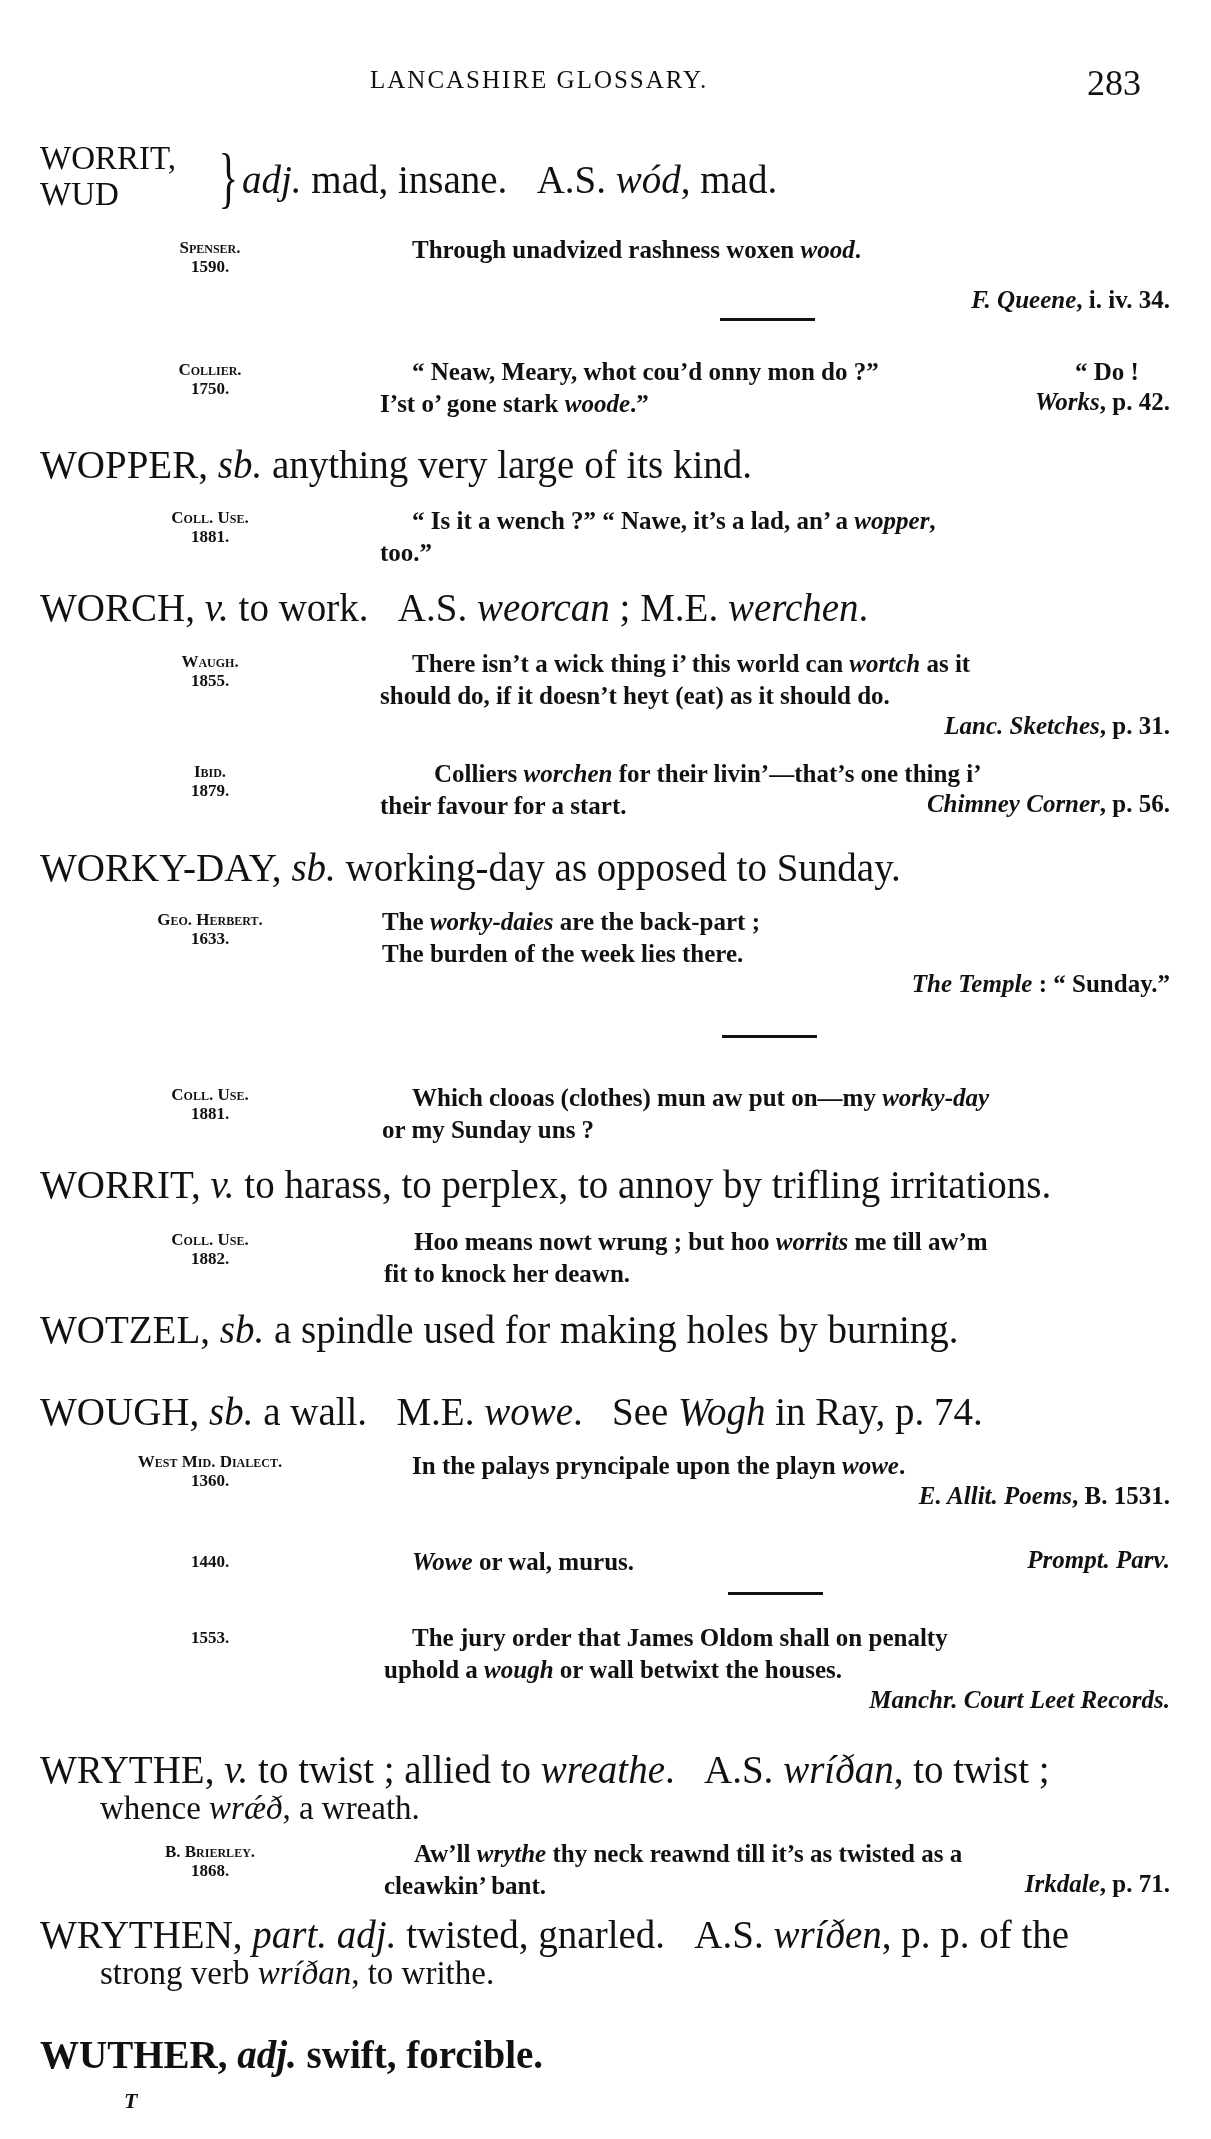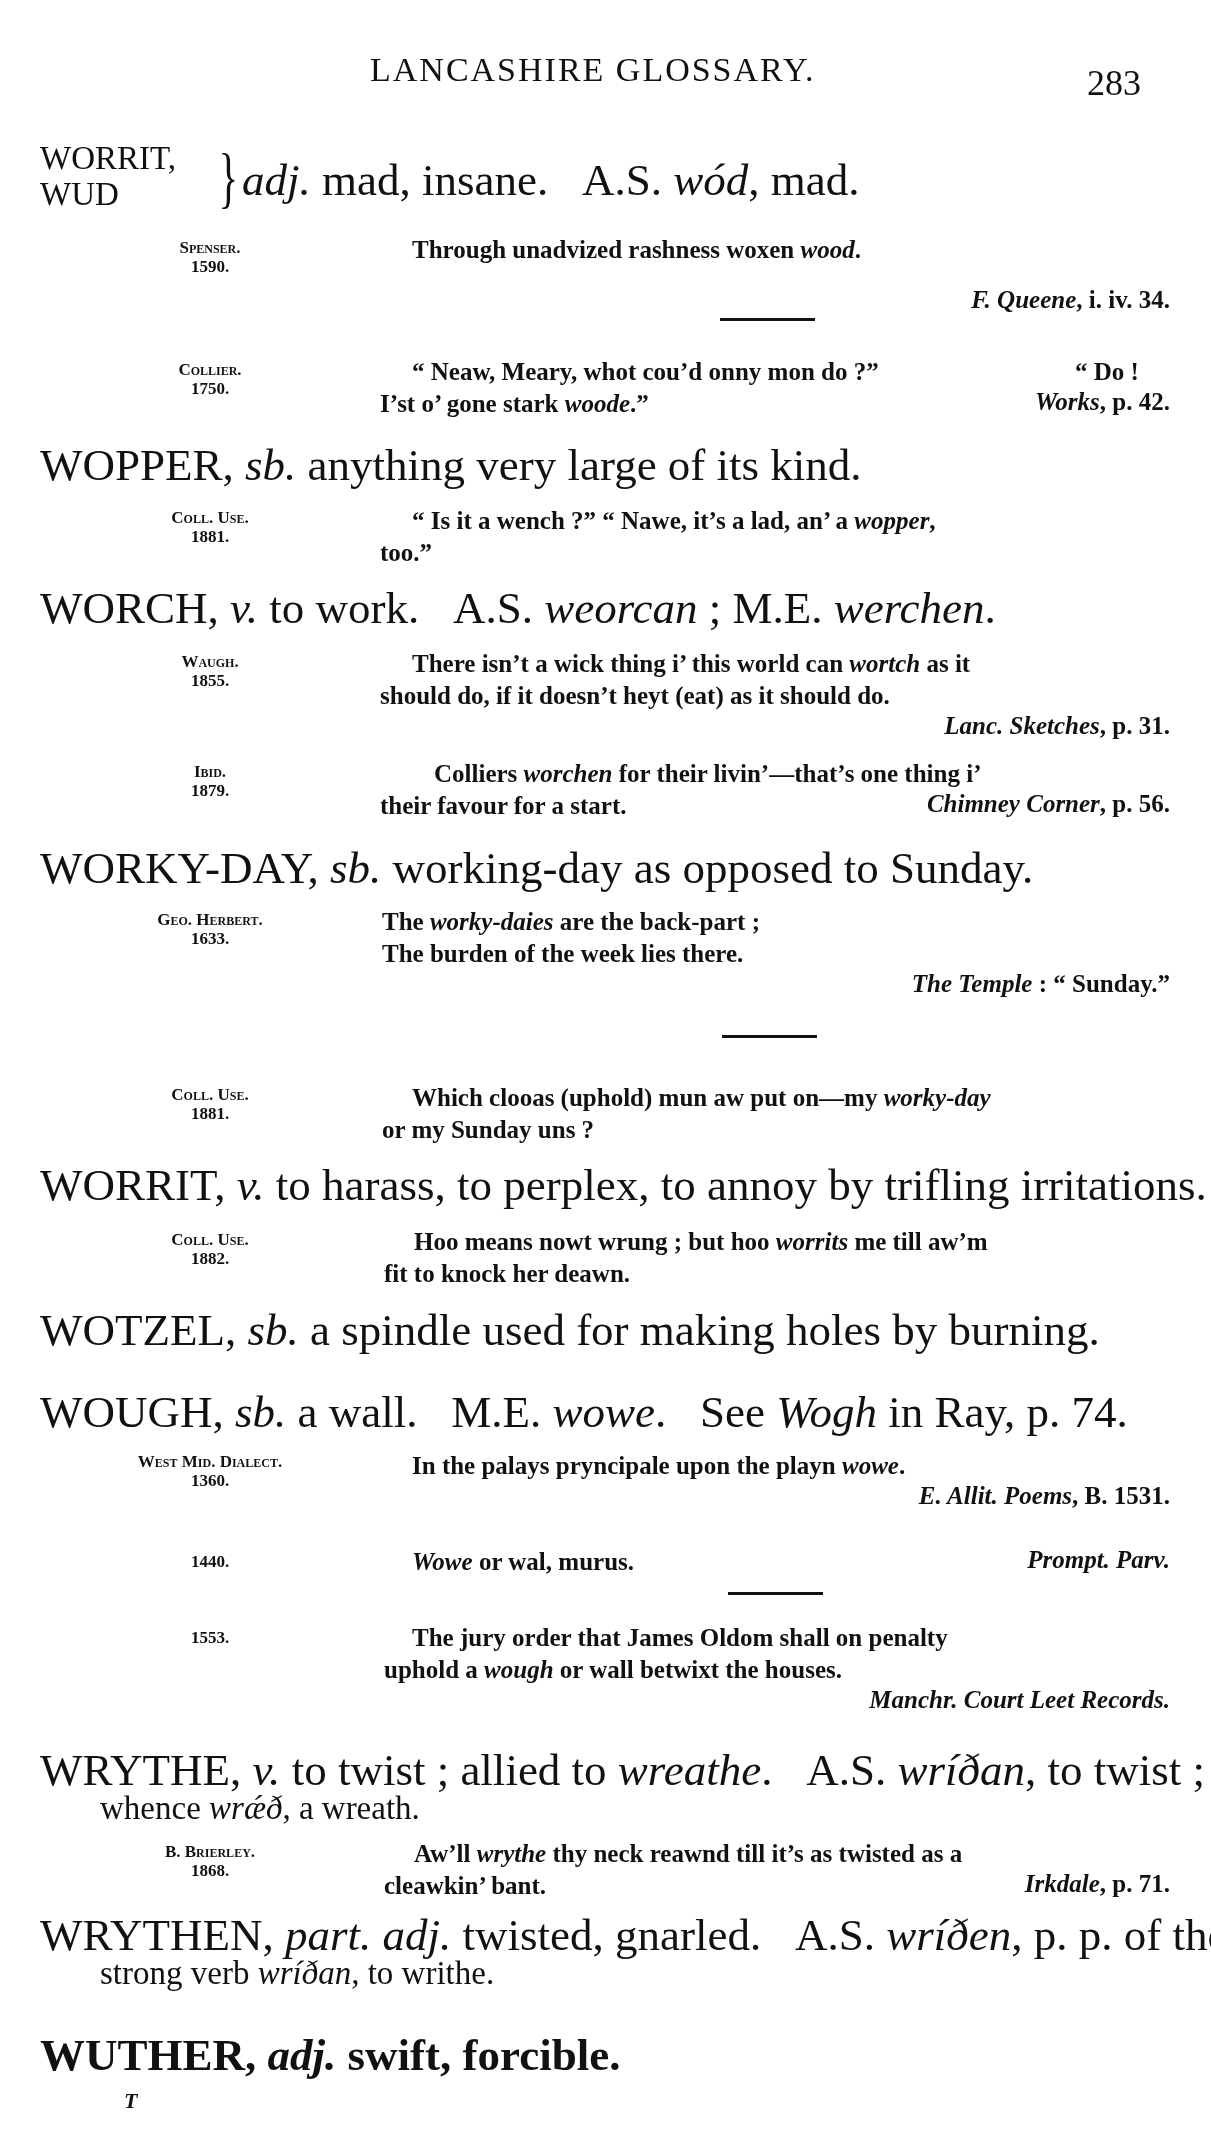--- a/index.html
+++ b/index.html
@@ -3,26 +3,26 @@
 <meta charset="utf-8">
 <style>
   html, body { margin: 0; padding: 0; background: #ffffff; }
   body {
     width: 1211px; height: 2139px; position: relative; overflow: hidden;
     font-family: "DejaVu Serif", "Liberation Serif", serif;
     color: #111111;
   }
   .abs { position: absolute; white-space: nowrap; }
   .running-head {
-    left: 370px; top: 51px; font-size: 34px; letter-spacing: 2px;
+    left: 370px; top: 66px; font-size: 25px; letter-spacing: 2px;
     font-family: "Liberation Serif", serif;
   }
   .page-num { left: 1087px; top: 62px; font-size: 36px; font-family: "Liberation Serif", serif; }
   .hw {
-    left: 40px; font-size: 45px; font-family: "Liberation Serif", serif; line-height: 40px;
+    left: 40px; font-size: 39px; font-family: "Liberation Serif", serif; line-height: 40px;
   }
   .hw i { font-style: italic; }
   .hw-cont { left: 100px; font-size: 33px; font-family: "Liberation Serif", serif; line-height: 40px; }
   .src {
     font-size: 17px; font-weight: bold; font-variant: small-caps; text-align: center;
     font-family: "Liberation Serif", serif; line-height: 19px; width: 260px;
   }
   .src .yr { font-size: 17px; display: block; font-variant: normal; font-family: Liberation Serif, serif; }
   .q {
     font-size: 25px; font-family: "Liberation Serif", serif; line-height: 32px;
@@ -77,21 +77,21 @@
 <div class="abs cite" style="top:790px;"><i>Chimney Corner</i><span>, p. 56.</span></div>
 
 <div class="abs hw" style="top:848px;"><span>WORKY-DAY,</span> <i>sb.</i><span> working-day as opposed to Sunday.</span></div>
 <div class="abs src" style="left:80px; top:910px;"><span>Geo. Herbert.</span><span class="yr">1633.</span></div>
 <div class="abs q" style="left:382px; top:906px;"><span>The </span><i>worky-daies</i><span> are the back-part ;</span></div>
 <div class="abs q" style="left:382px; top:938px;">The burden of the week lies there.</div>
 <div class="abs cite" style="top:970px;"><i>The Temple</i><span> : “ Sunday.”</span></div>
 <div class="rule" style="left:722px; top:1035px;"></div>
 
 <div class="abs src" style="left:80px; top:1085px;"><span>Coll. Use.</span><span class="yr">1881.</span></div>
-<div class="abs q" style="left:412px; top:1082px;"><span>Which clooas (uphold) mun aw put on—my </span><i>worky-day</i></div>
+<div class="abs q" style="left:412px; top:1082px;"><span>Which clooas (clothes) mun aw put on—my </span><i>worky-day</i></div>
 <div class="abs q" style="left:382px; top:1114px;">or my Sunday uns ?</div>
 
 <div class="abs hw" style="top:1165px;font-family:Liberation Serif, serif;"><span>WORRIT,</span> <i>v.</i><span> to harass, to perplex, to annoy by trifling irritations.</span></div>
 <div class="abs src" style="left:80px; top:1230px;"><span>Coll. Use.</span><span class="yr">1882.</span></div>
 <div class="abs q" style="left:414px; top:1226px;"><span>Hoo means nowt wrung ; but hoo </span><i>worrits</i><span> me till aw’m</span></div>
 <div class="abs q" style="left:384px; top:1258px;">fit to knock her deawn.</div>
 
 <div class="abs hw" style="top:1310px;"><span>WOTZEL,</span> <i>sb.</i><span> a spindle used for making holes by burning.</span></div>
 
 <div class="abs hw" style="top:1392px;"><span>WOUGH,</span> <i>sb.</i><span> a wall.</span>&nbsp;&nbsp;&nbsp;<span>M.E.</span> <i>wowe</i>.&nbsp;&nbsp;&nbsp;<span>See </span><i>Wogh</i><span> in Ray, p. 74.</span></div>

